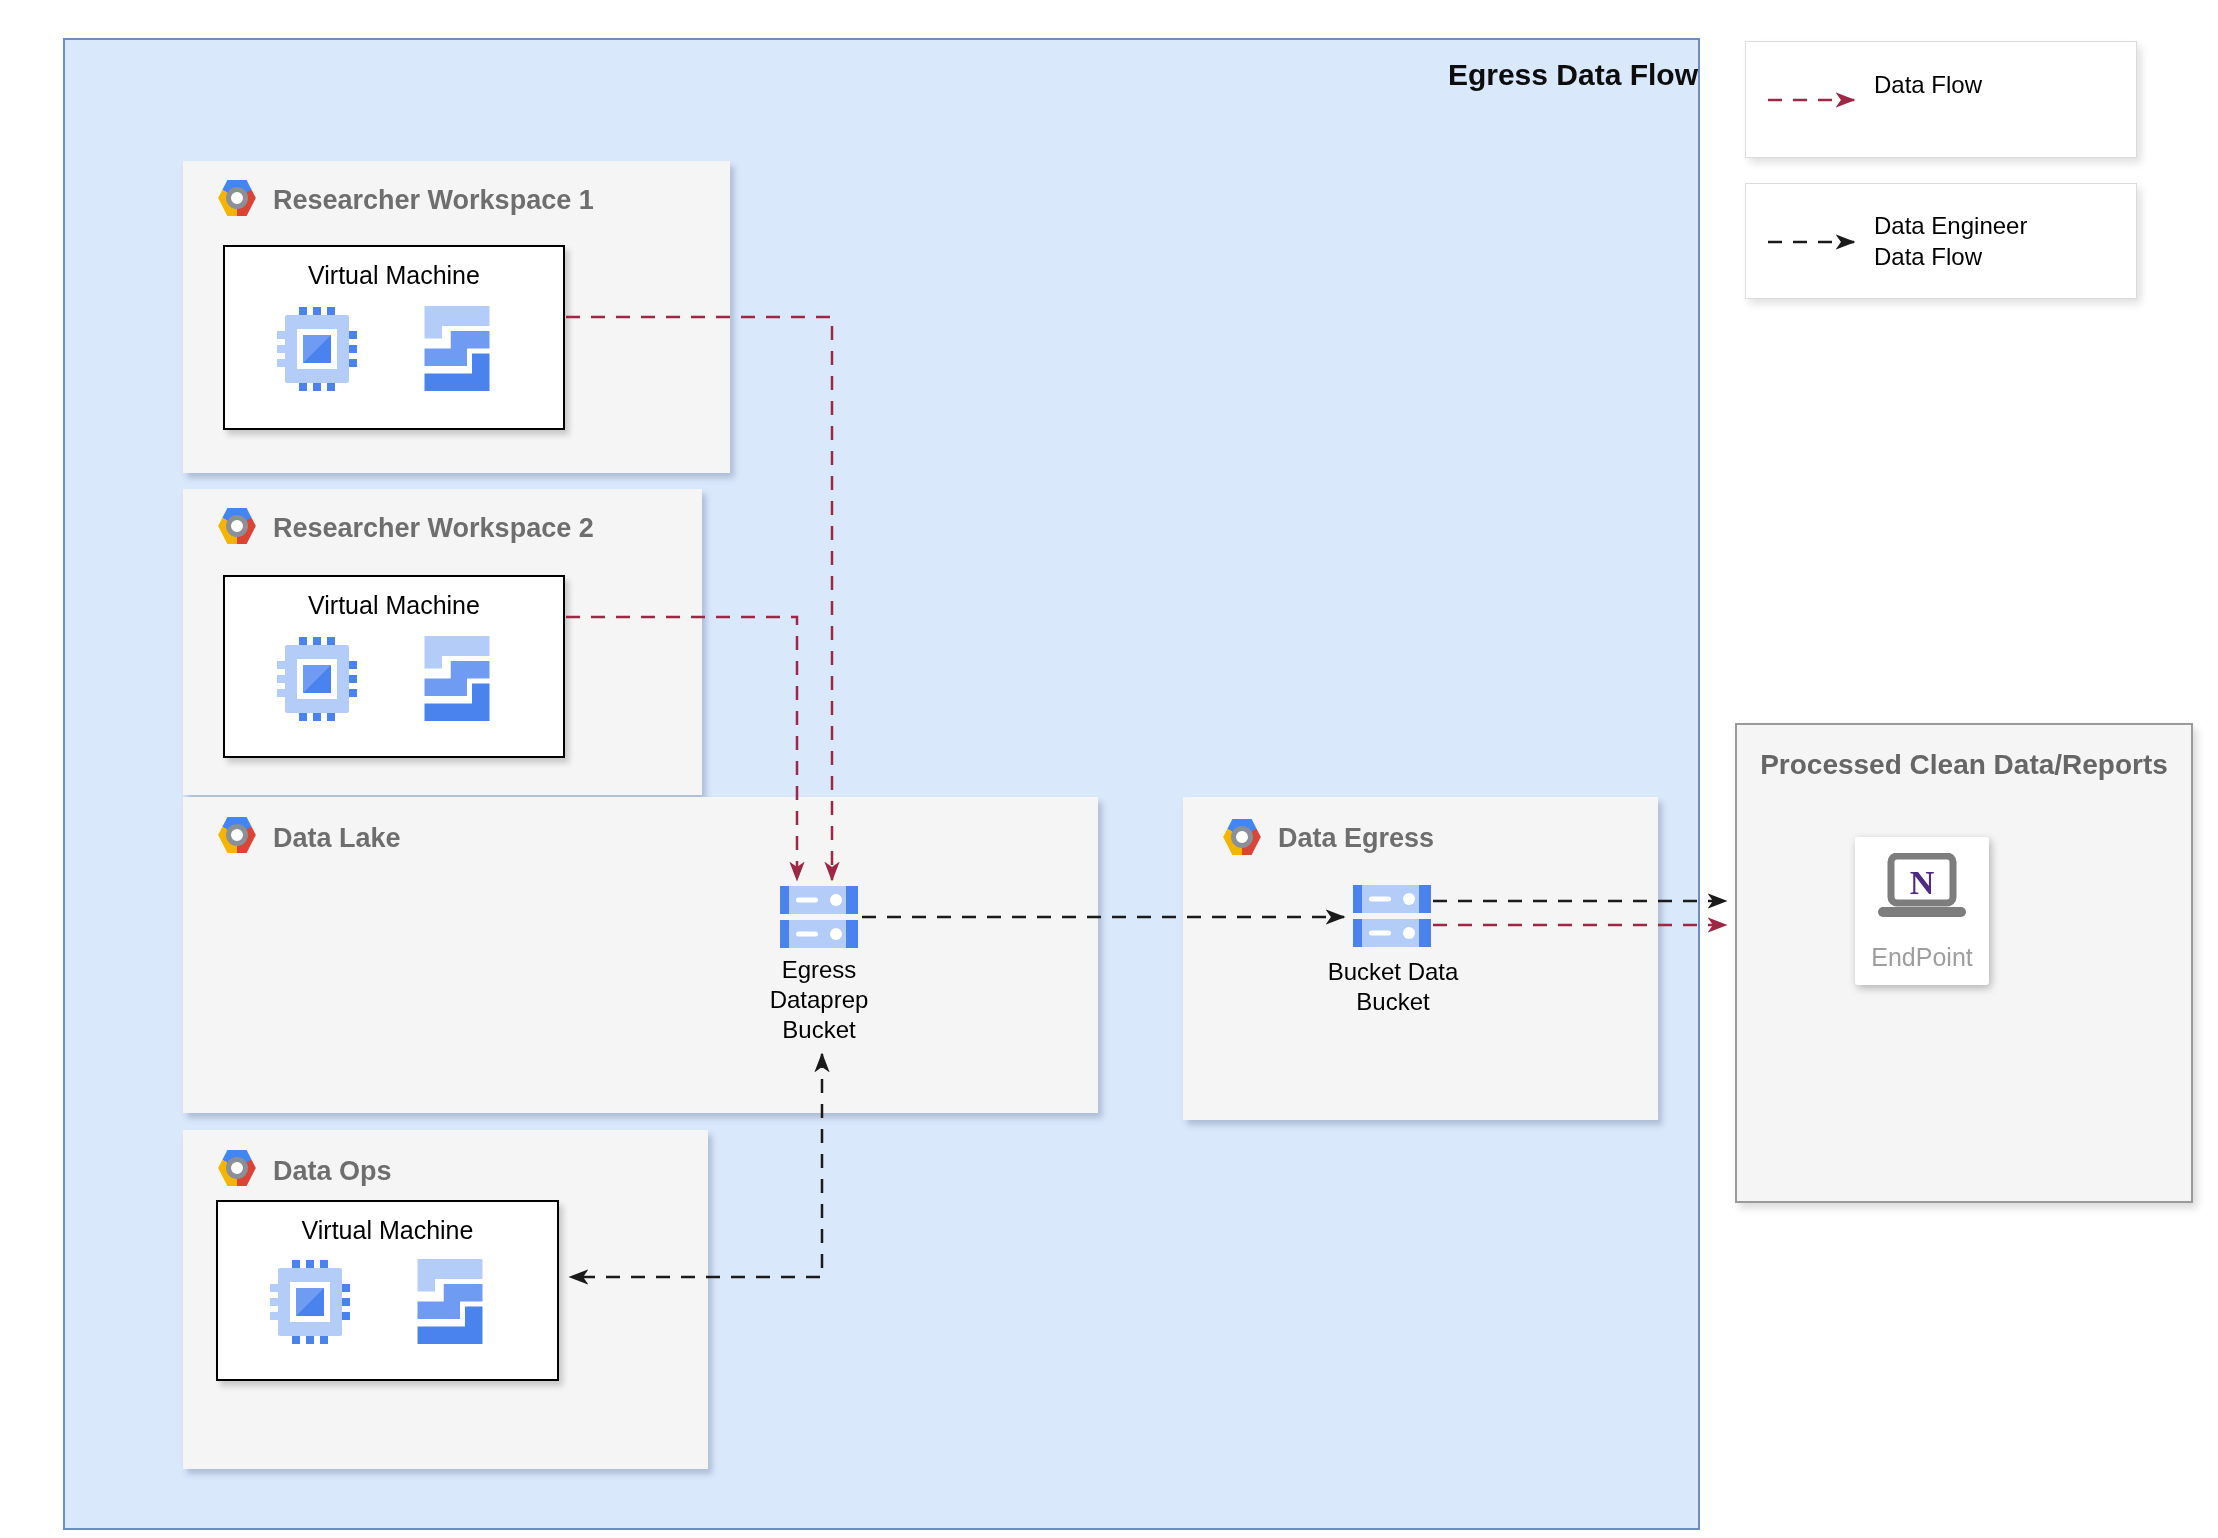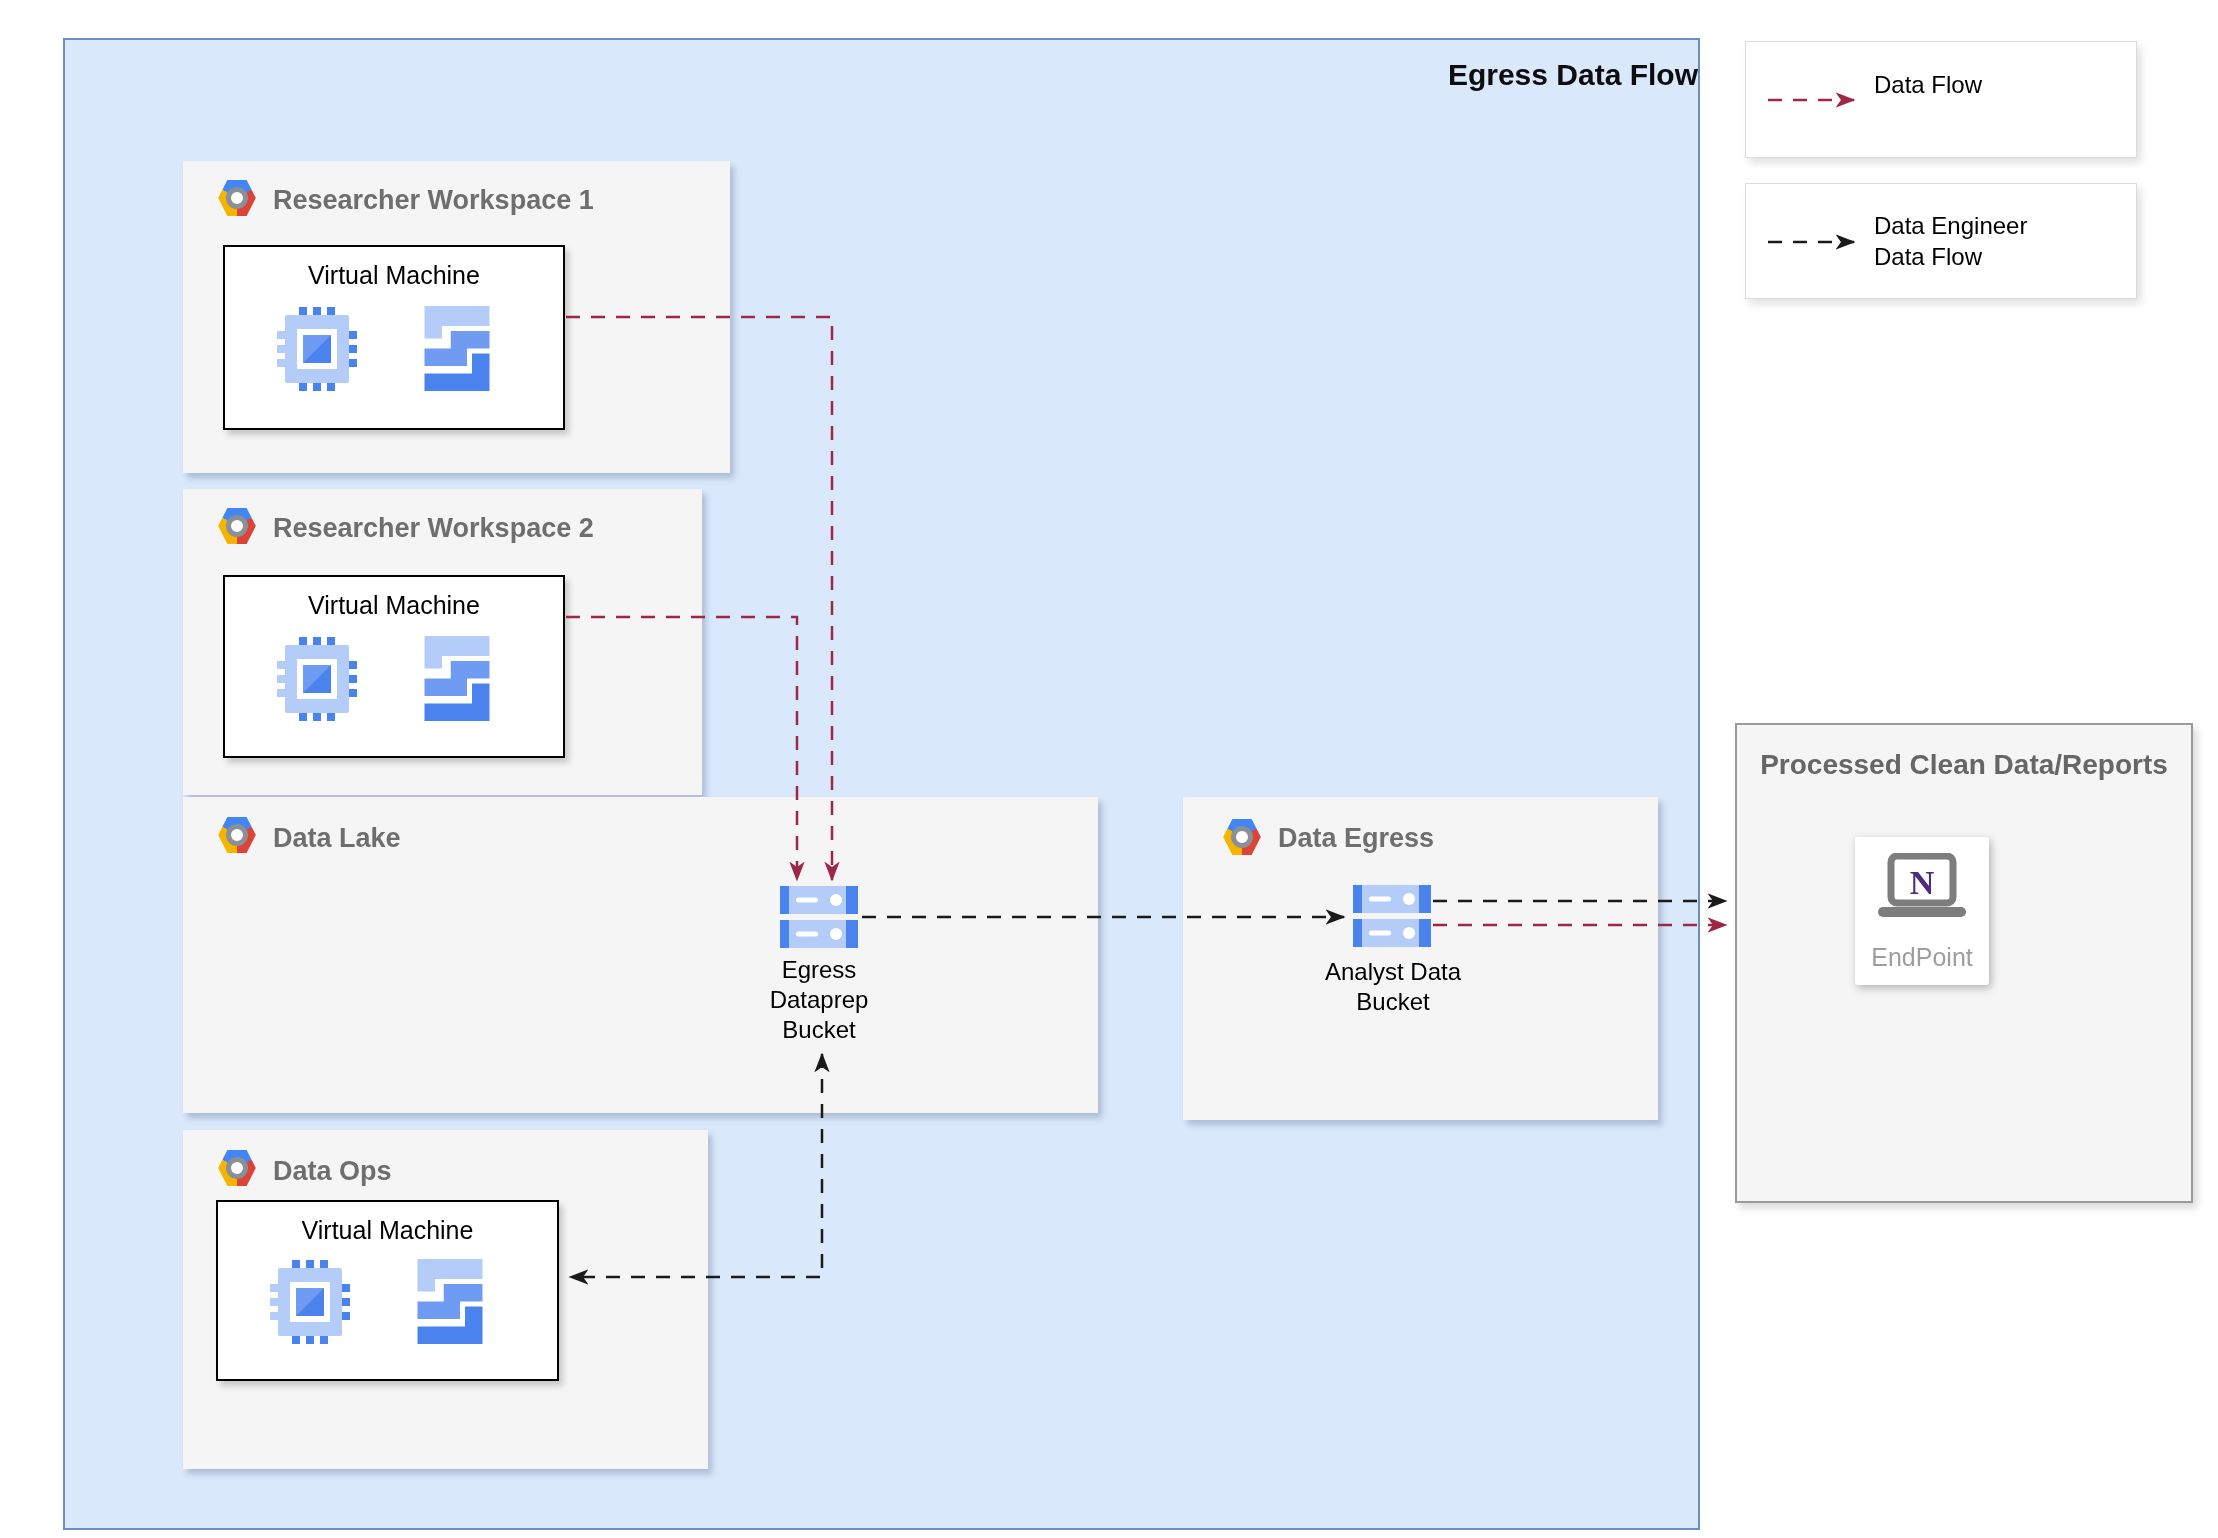--- a/index.html
+++ b/index.html
@@ -120,21 +120,21 @@
   <div class="abs group" style="left:1183px;top:797px;width:475px;height:323px;">
     <span class="abs gcp-logo" style="left:39px;top:20px;">
       <span class="hex"></span>
       <span class="core"></span>
     </span>
     <span class="abs group-title" style="left:95px;top:26px;">Data Egress</span>
     <svg class="abs" style="left:170px;top:88px;" width="78" height="62">
         <use href="#sym-bucket"></use>
       </svg>
     <div class="abs bucket-label" style="left:110px;top:160px;width:200px;">
-      <span style="display:block">Analyst Data</span>
+      <span style="display:block">Bucket Data</span>
       <span style="display:block">Bucket</span>
     </div>
   </div>
 
   <div class="abs group" style="left:183px;top:1130px;width:525px;height:339px;">
     <span class="abs gcp-logo" style="left:34px;top:18px;">
       <span class="hex"></span>
       <span class="core"></span>
     </span>
     <span class="abs group-title" style="left:90px;top:26px;">Data Ops</span>

